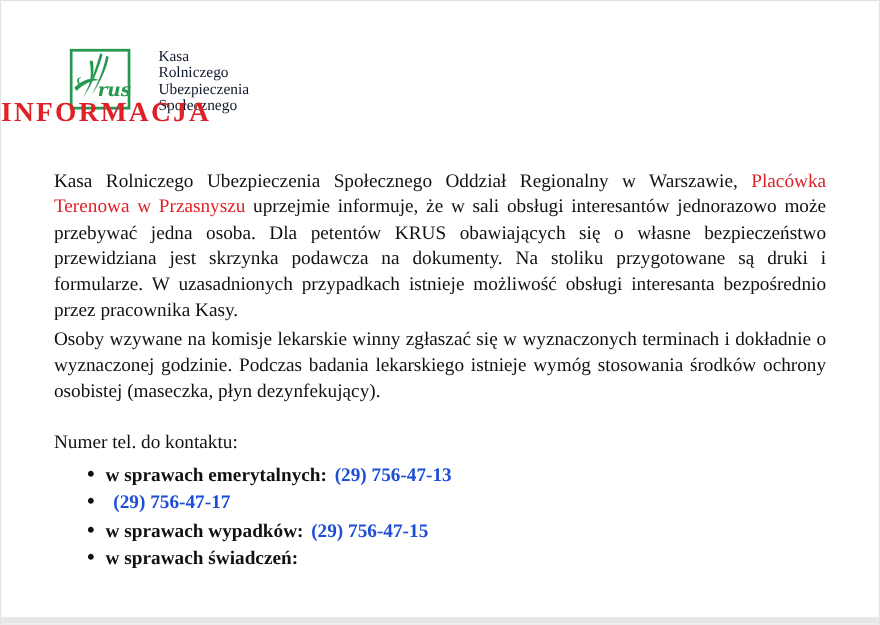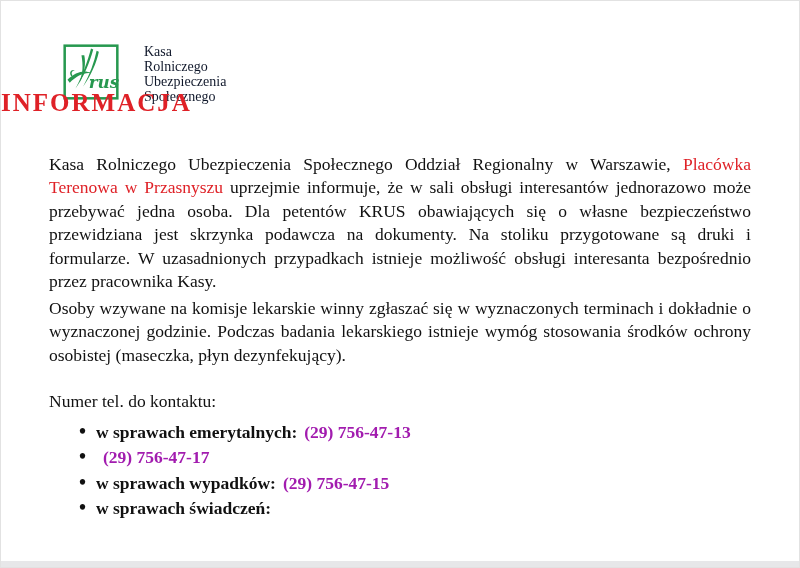--- a/index.html
+++ b/index.html
@@ -51,21 +51,21 @@
   .blist{
     position:absolute;left:78px;top:418px;
     list-style:none;margin:0;padding:0;
     font-weight:bold;font-size:17.5px;
   }
   .blist li{
     display:flex;align-items:baseline;
     height:25.4px;line-height:25.4px;
   }
   .blt{width:17px;font-size:20px;color:#111;}
-  .phone{color:#a21caf;margin-left:7px;white-space:nowrap;}
+  .phone{color:#1d4ed8;margin-left:7px;white-space:nowrap;}
 </style>
 </head>
 <body>
 
 <div class="page">
 
   <div class="logo-box">
     <svg viewBox="0 0 100 100" xmlns="http://www.w3.org/2000/svg" aria-hidden="true">
       <rect x="3" y="3" width="94" height="94" fill="none" stroke="#27984f" stroke-width="4.5"></rect>
       <g fill="#27984f">

